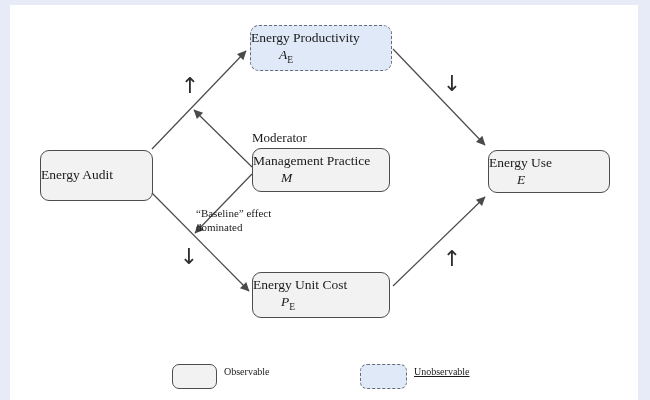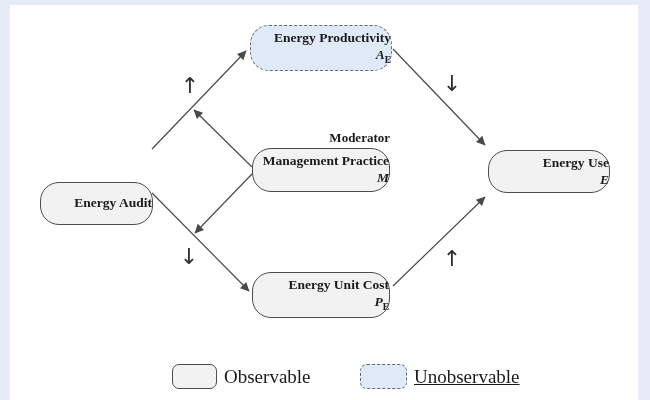--- a/index.html
+++ b/index.html
@@ -9,45 +9,45 @@
   }
   .frame-strip { position:absolute; background:#e7eaf7; }
   .strip-top    { left:0; top:0; width:650px; height:5px; }
   .strip-left   { left:0; top:0; width:10px; height:400px; }
   .strip-right  { left:638px; top:0; width:12px; height:400px; }
 
   svg.wires { position:absolute; left:0; top:0; pointer-events:none; }
 
   .node {
     position:absolute; box-sizing:border-box;
-    background:#f2f2f2; border:1.5px solid #4d4d4d; border-radius:19px;
-    display:flex; flex-direction:column; align-items:flex-end; justify-content:center;
-    font-size:13.5px; line-height:1.25; text-align:center;font-weight:bold;
+    background:#f2f2f2; border:1.5px solid #4d4d4d; border-radius:9px;
+    display:flex; flex-direction:column; align-items:flex-start; justify-content:center;
+    font-size:13.5px; line-height:1.25; text-align:center;
   }
   .node.unobservable {
     background:#dfe9f7; border:1.5px dashed #646c7c;
   }
-  .node .symbol { font-style:italic; font-size:13.5px; }
+  .node .symbol { font-style:italic; font-size:13.5px;margin-left:28px; }
   .node .symbol sub { font-style:normal; font-size:9.5px; }
 
-  .float-label { position:absolute; text-align:right;font-weight:bold; }
+  .float-label { position:absolute; text-align:left; }
   .moderator-label { left:252px; top:130px; width:138px; font-size:13px; }
   .baseline-label  { left:196px; top:206px; width:128px; font-size:11px; line-height:1.3; }
 
   .glyph {
     position:absolute; transform:translate(-50%,-50%);
     font-family:"DejaVu Sans", sans-serif; font-size:22px; color:#2e2e2e; line-height:1;
   }
 
   .legend-swatch {
     position:absolute; box-sizing:border-box; border-radius:7px;
   }
   .legend-swatch.solid  { left:172px; top:364px; width:45px; height:25px; background:#f2f2f2; border:1.6px solid #4d4d4d; }
   .legend-swatch.dashed { left:360px; top:364px; width:47px; height:25px; background:#dfe9f7; border:1.4px dashed #646c7c; }
-  .legend-label { position:absolute; top:366px; font-size:19px; }
+  .legend-label { position:absolute; top:366px; font-size:10px; }
   .legend-label.observable   { left:224px; }
   .legend-label.unobservable { left:414px;text-decoration:underline; }
 </style>
 </head>
 <body>
 
 <div class="screen">
 
   <div class="frame-strip strip-top"></div>
   <div class="frame-strip strip-left"></div>
@@ -60,21 +60,21 @@
       </marker>
     </defs>
     <line x1="152" y1="149" x2="246" y2="51" stroke="#4a4a4a" stroke-width="1.2" marker-end="url(#ah)"></line>
     <line x1="393" y1="49" x2="485" y2="145" stroke="#4a4a4a" stroke-width="1.2" marker-end="url(#ah)"></line>
     <line x1="152" y1="193" x2="249" y2="291" stroke="#4a4a4a" stroke-width="1.2" marker-end="url(#ah)"></line>
     <line x1="393" y1="286" x2="485" y2="197" stroke="#4a4a4a" stroke-width="1.2" marker-end="url(#ah)"></line>
     <line x1="252" y1="167" x2="194" y2="110" stroke="#4a4a4a" stroke-width="1.2" marker-end="url(#ah)"></line>
     <line x1="252" y1="174" x2="195" y2="233" stroke="#4a4a4a" stroke-width="1.2" marker-end="url(#ah)"></line>
   </svg>
 
-  <div class="node" style="left:40px; top:150px; width:113px; height:43px;margin-top:32px;">
+  <div class="node" style="left:40px; top:150px; width:113px; height:51px;">
     <div>Energy Audit</div>
   </div>
 
   <div class="node unobservable" style="left:250px; top:25px; width:142px; height:46px;">
     <div>Energy Productivity</div>
     <div class="symbol"><span>A</span><sub>E</sub></div>
   </div>
 
   <div class="float-label moderator-label">Moderator</div>
 
@@ -86,20 +86,24 @@
   <div class="node" style="left:252px; top:148px; width:138px; height:44px;">
     <div>Management Practice</div>
     <div class="symbol"><span>M</span></div>
   </div>
 
   <div class="node" style="left:488px; top:150px; width:122px; height:43px;">
     <div>Energy Use</div>
     <div class="symbol"><span>E</span></div>
   </div>
 
+  <div class="float-label baseline-label">
+    <div>“Baseline” effect</div>
+    <div>dominated</div>
+  </div>
 
   <div class="glyph" style="left:190px; top:86px;">↑</div>
   <div class="glyph" style="left:452px; top:84px;">↓</div>
   <div class="glyph" style="left:189px; top:257px;">↓</div>
   <div class="glyph" style="left:452px; top:259px;">↑</div>
 
   <div class="legend-swatch solid"></div>
   <div class="legend-label observable">Observable</div>
   <div class="legend-swatch dashed"></div>
   <div class="legend-label unobservable">Unobservable</div>

